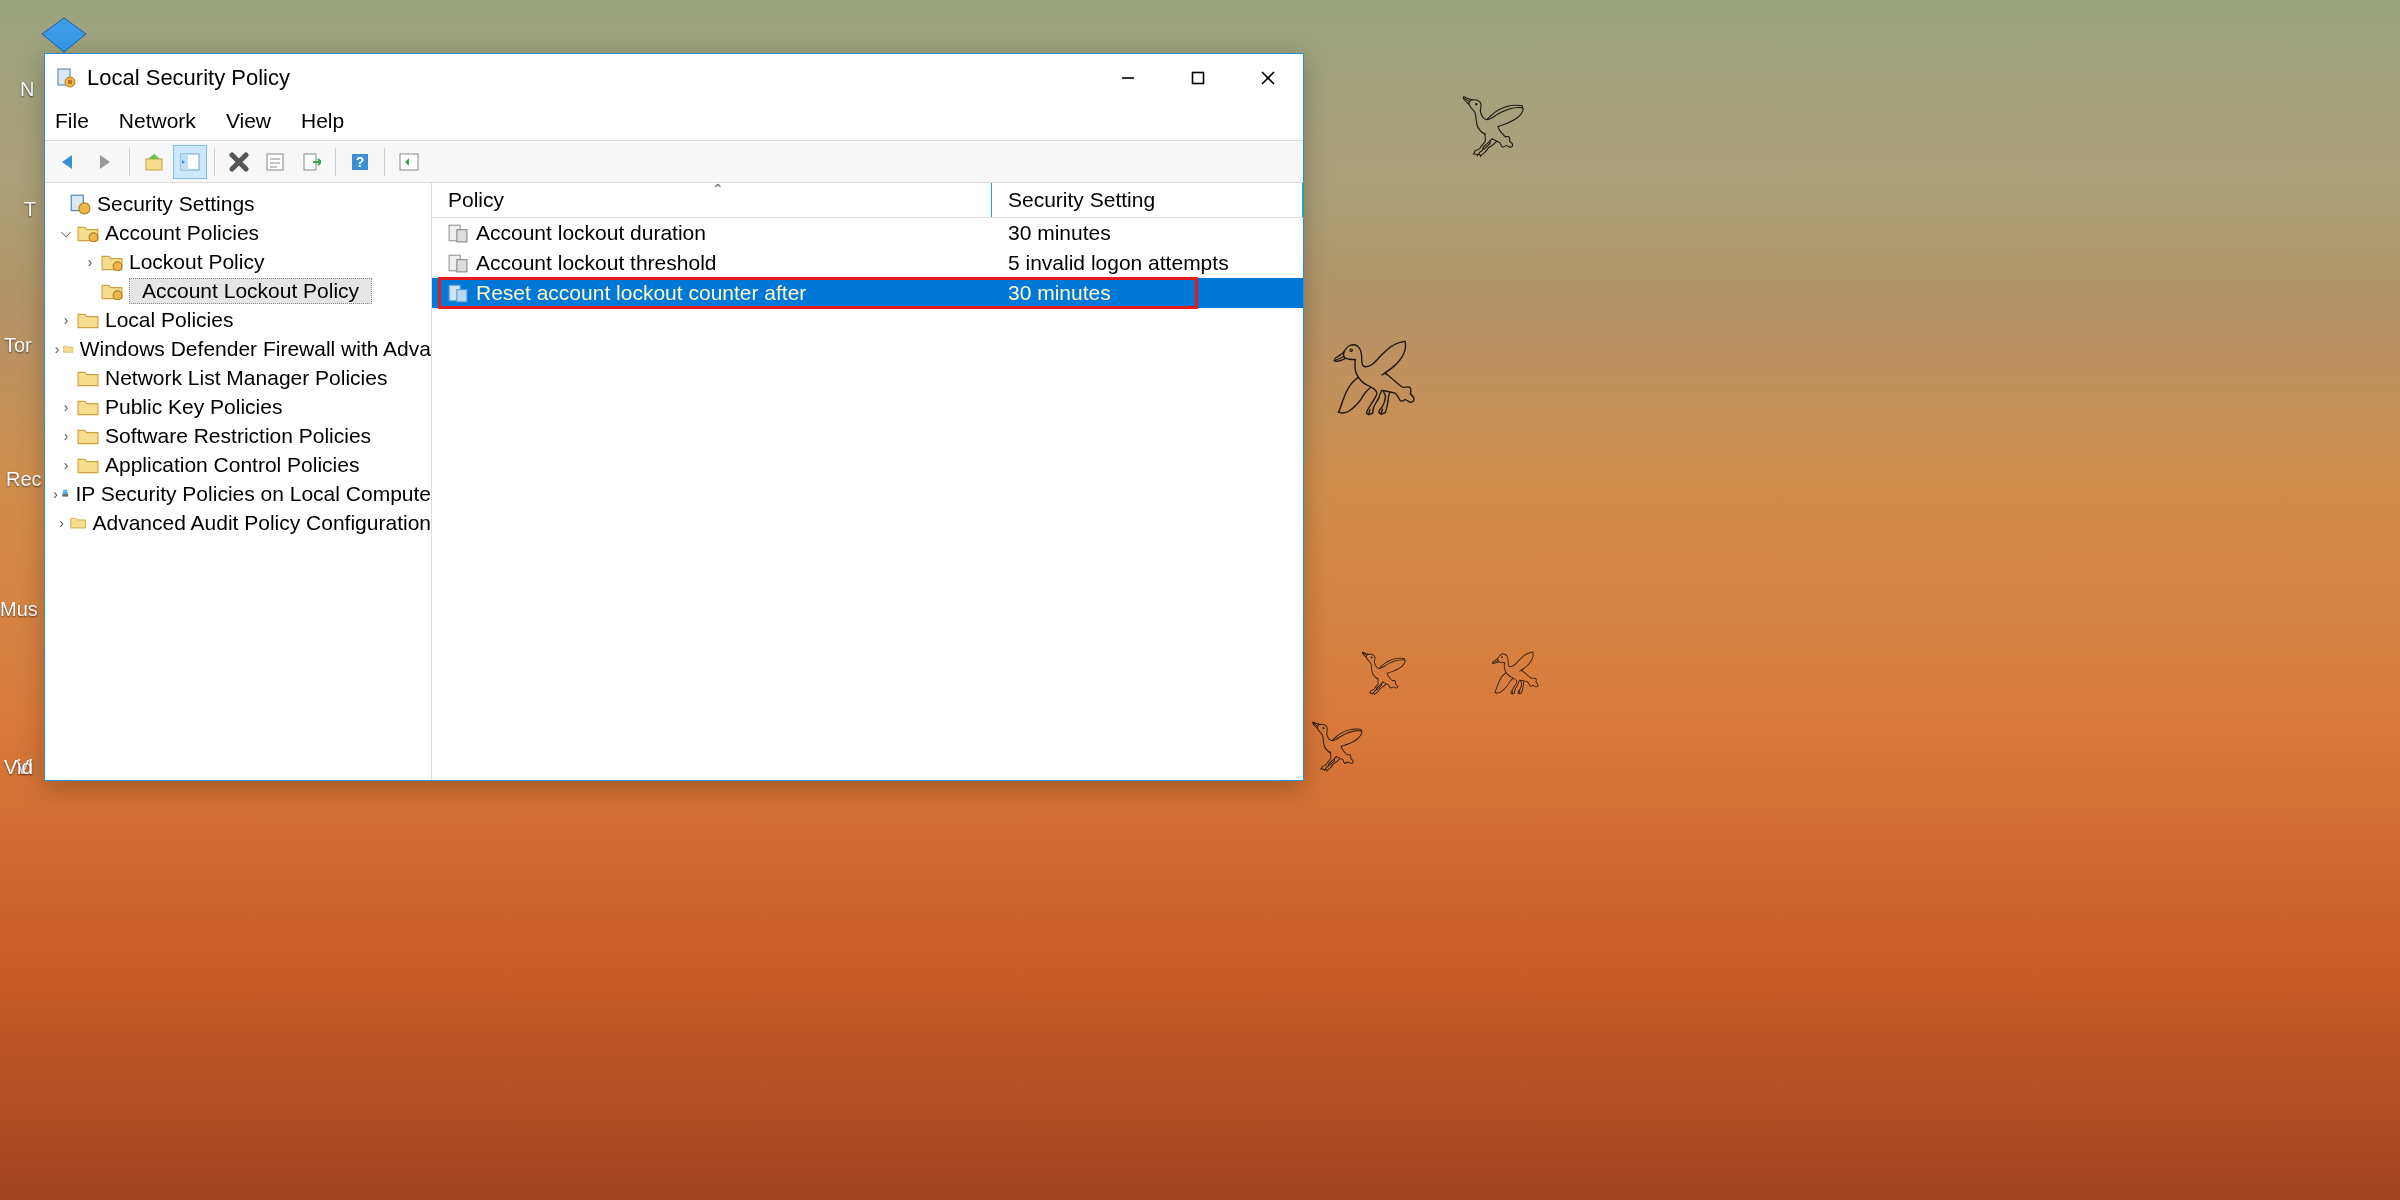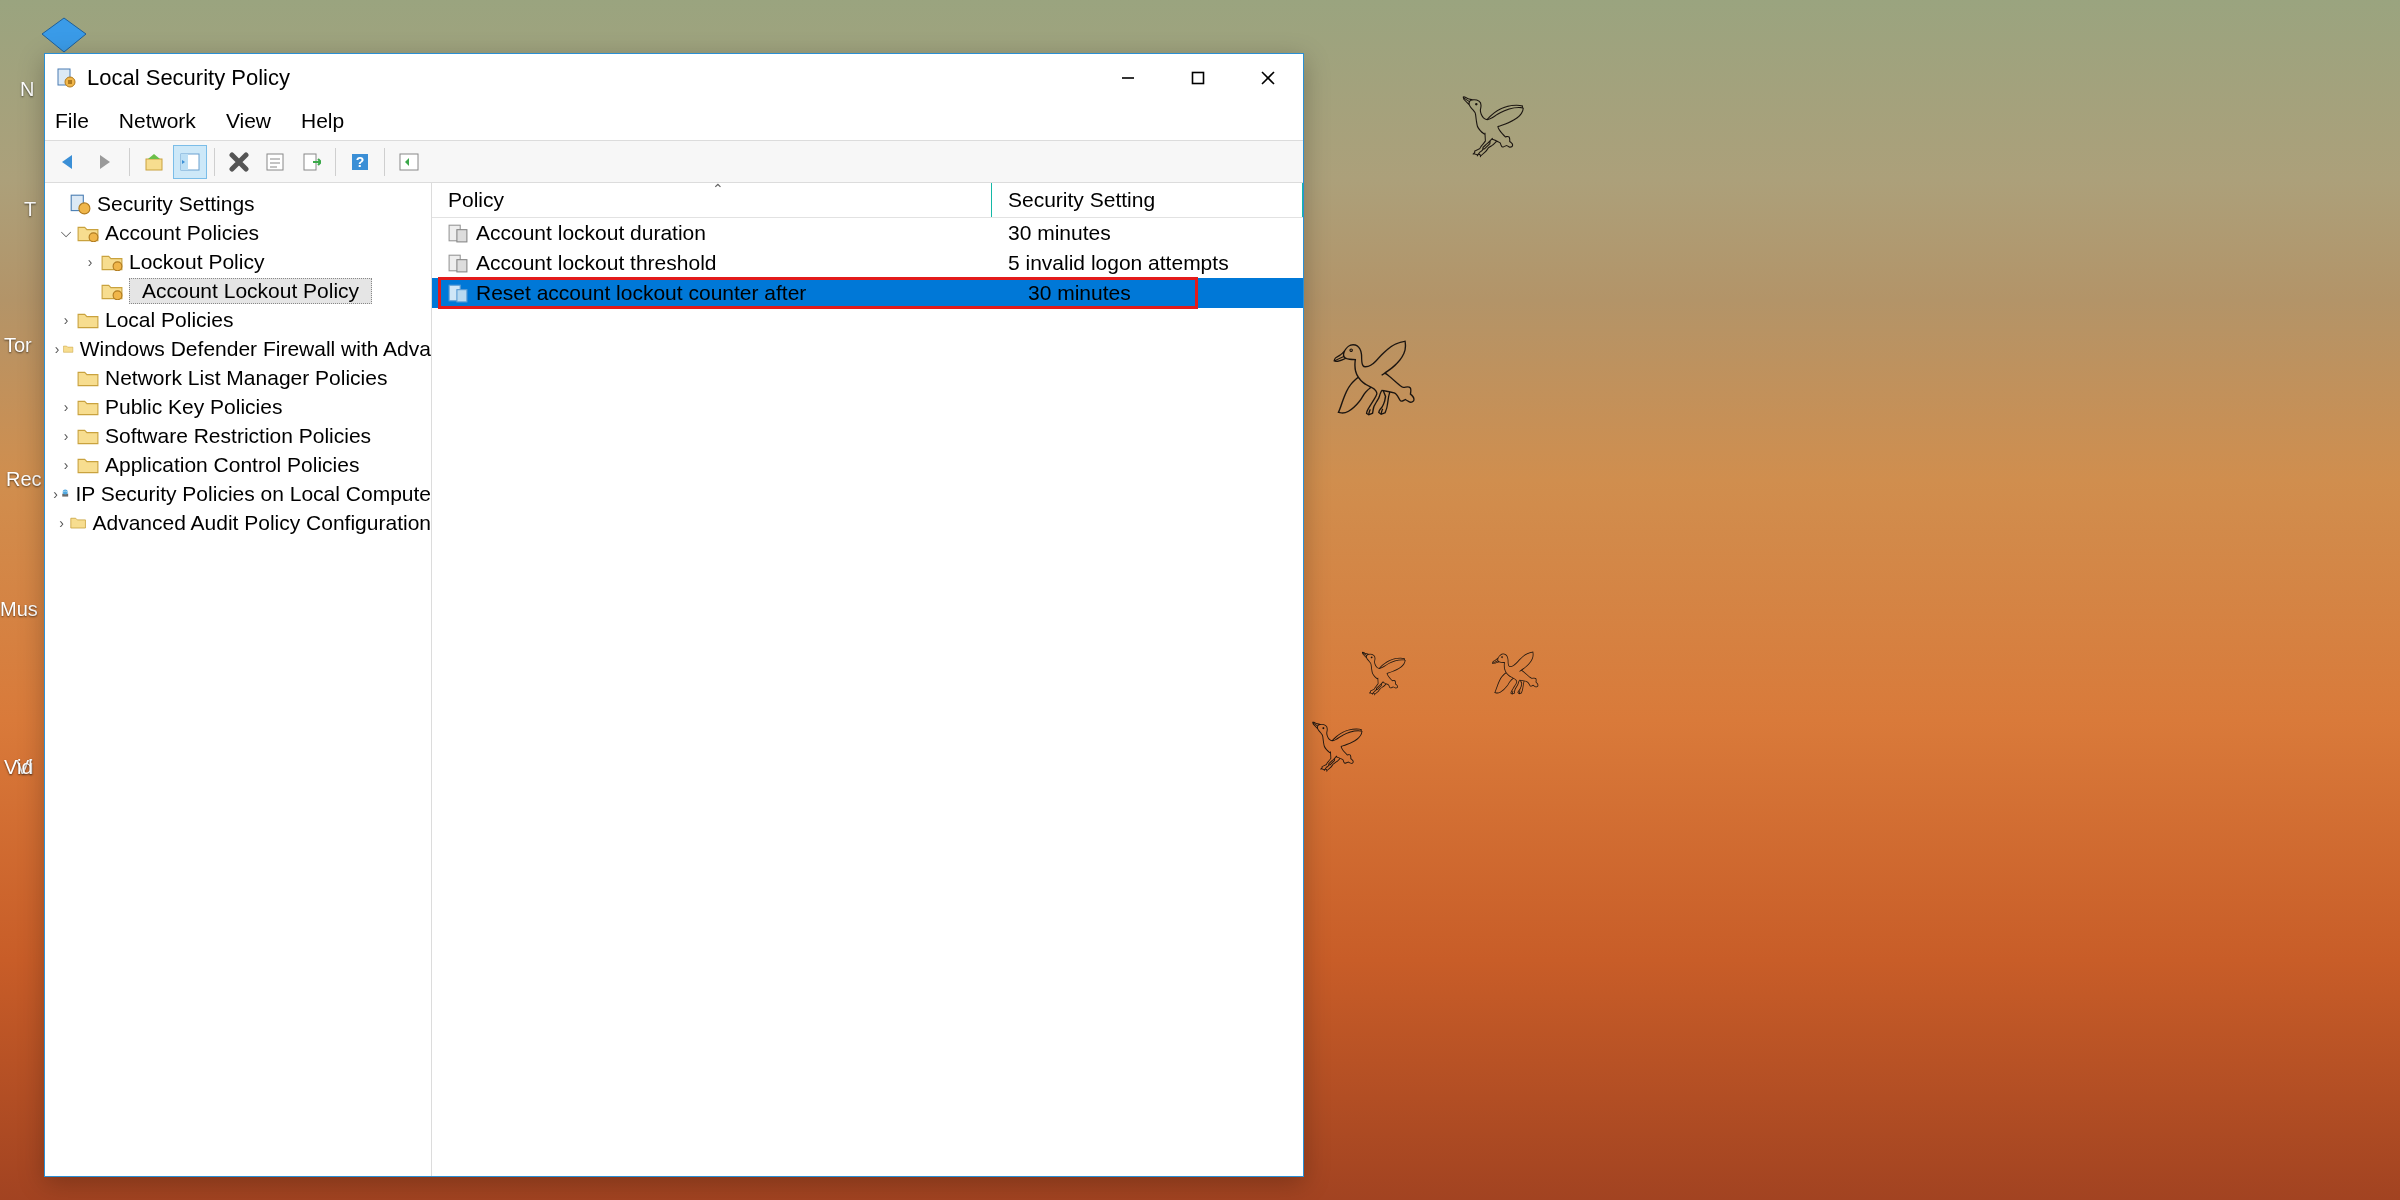--- a/index.html
+++ b/index.html
@@ -21,21 +21,21 @@
     width: 52px; height: 44px;
   }
   .bird {
     position: absolute;
     color: #1a1410;
     font-size: 40px;
   }
   .window {
     position: absolute;
     left: 44px; top: 53px;
-    width: 1260px; height: 1124px;
+    width: 1260px; height: 728px;
     background: #fff;
     border: 1px solid #2a8fd4;
     box-shadow: 0 6px 24px rgba(0,0,0,0.25);
     display: flex;
     flex-direction: column;
   }
   .titlebar {
     height: 48px;
     display: flex;
     align-items: center;
@@ -160,22 +160,21 @@
   }
   .list-row .cell { padding-left: 16px; display:flex; align-items:center; }
   .list-row .cell.col-policy { width: 560px; }
   .list-row .cell.col-setting { flex: 1; }
   .list-row .row-icon {
     width: 20px; height: 20px; margin-right: 8px;
     display:inline-flex;
   }
   .list-row.selected {
     background: #0078d7;
-    color: #000000;
-    gap: 20px;
+    color: #fef9c3;
   }
   .highlight-box {
     position: absolute;
     border: 3px solid #e31b1b;
     pointer-events: none;
   }
   svg { display:block; }
 </style>
 </head>
 <body>

